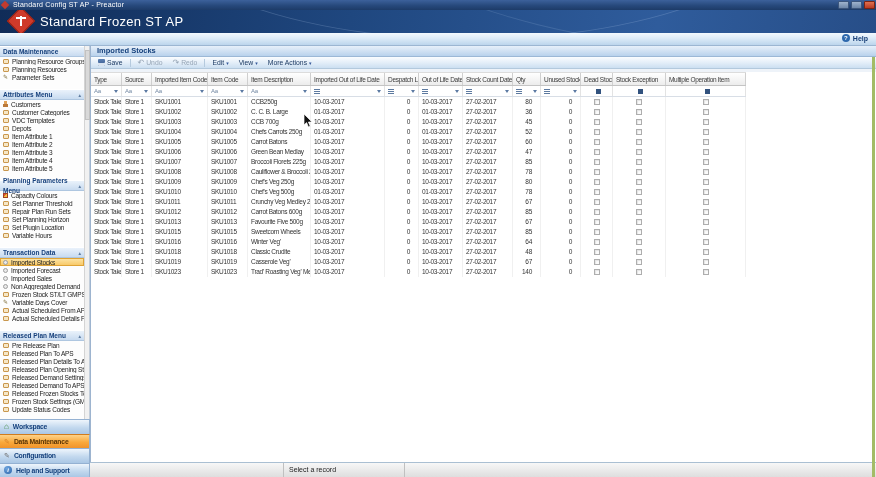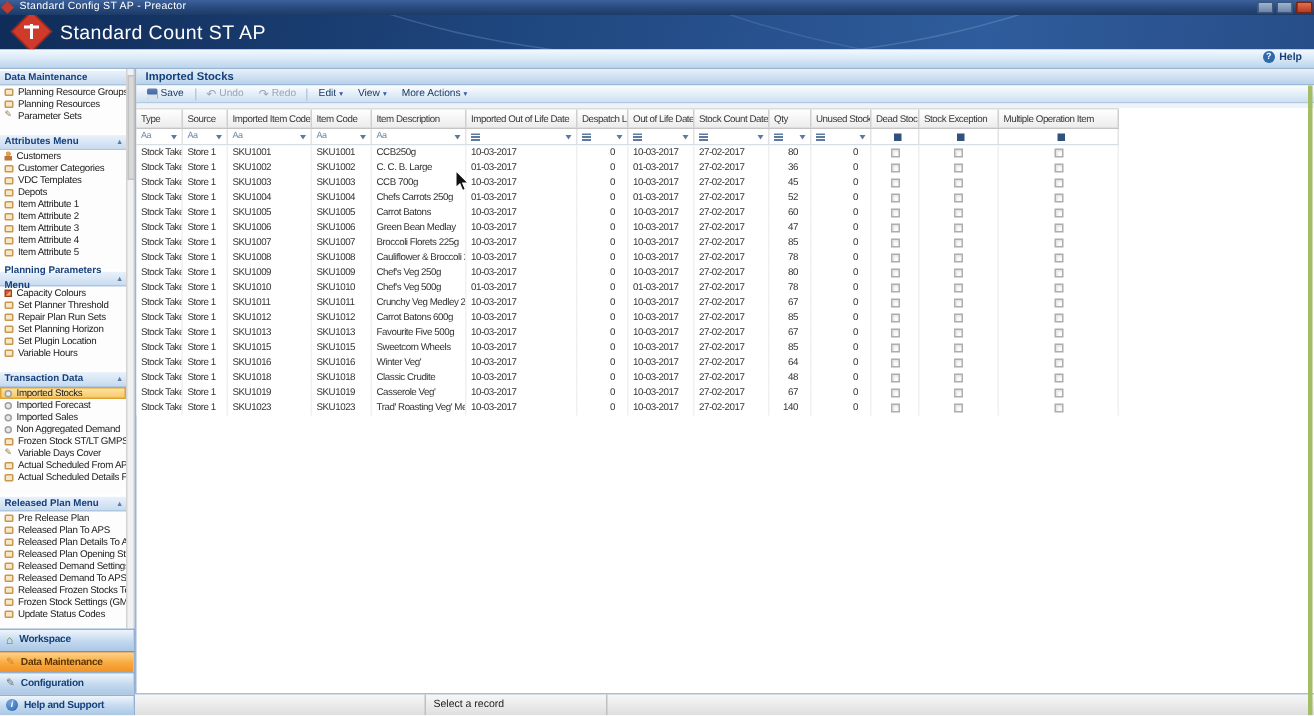--- a/index.html
+++ b/index.html
@@ -131,21 +131,21 @@
       <div class="win-btn close"></div>
     </div>
   </div>
 
   <div class="banner">
     <div class="swoosh sw1"></div>
     <div class="swoosh sw2"></div>
     <div class="logo">
         <div class="logo-glyph"></div>
       </div>
-    <div class="banner-title">Standard Count ST AP</div>
+    <div class="banner-title">Standard Frozen ST AP</div>
   </div>
 
   <div class="substrip">
     <div class="help-link">
       <div class="help-icon">?</div>
       <div class="help-label">Help</div>
     </div>
   </div>
 
   <div class="sidebar">

